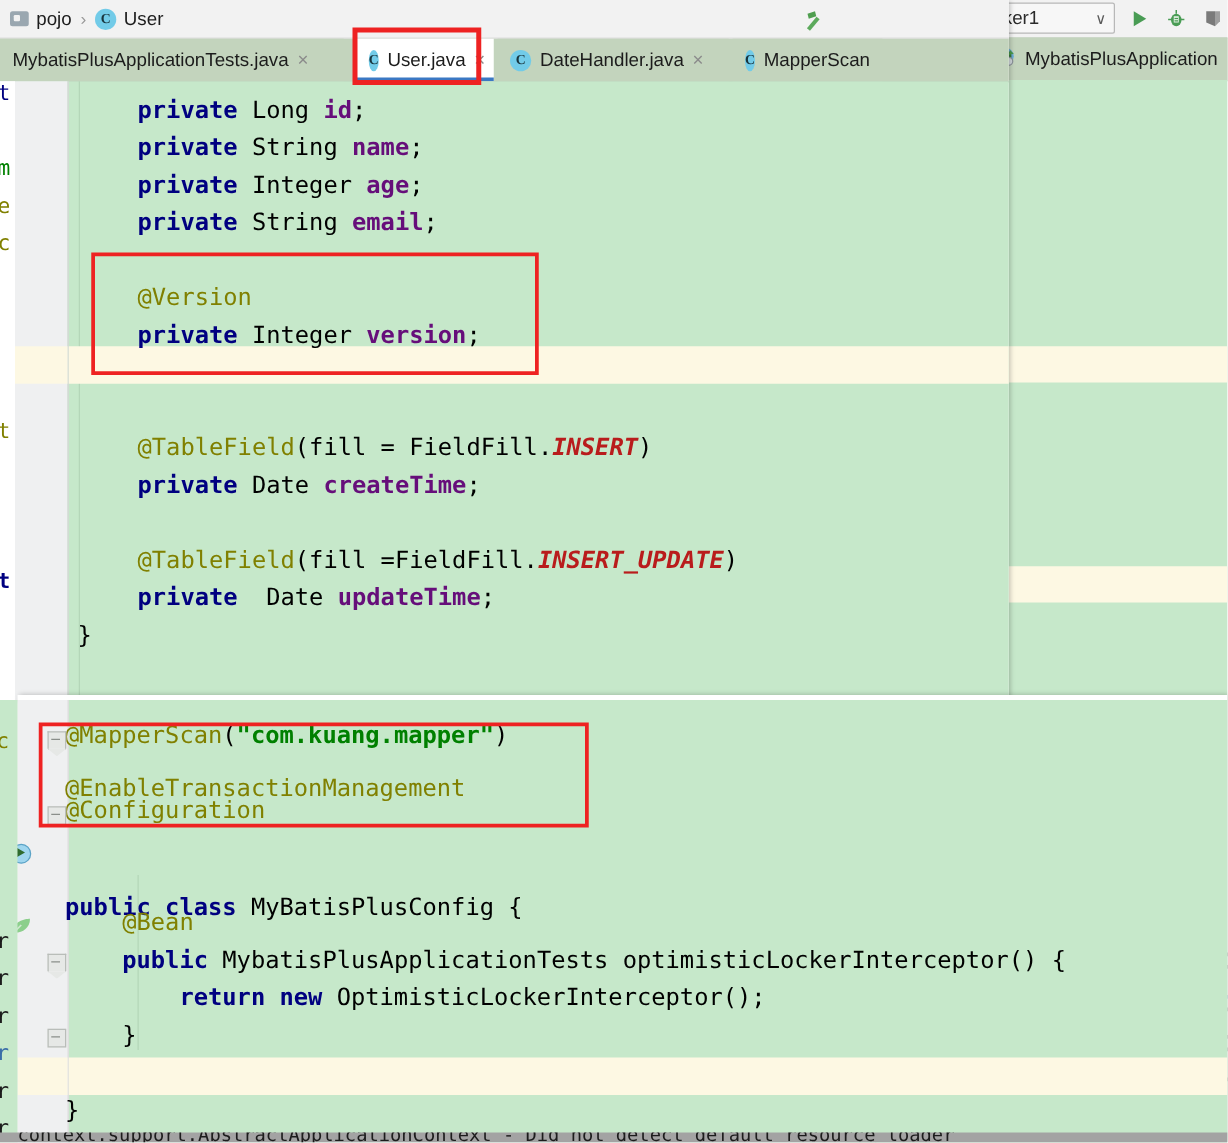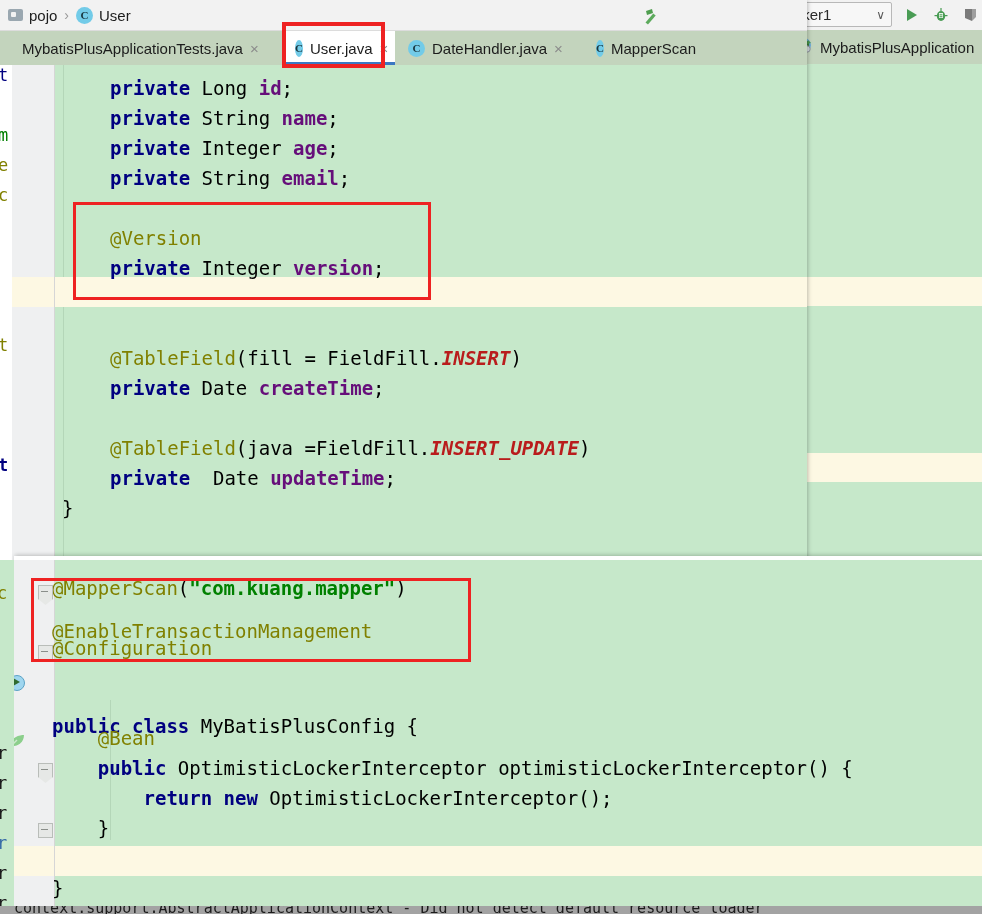--- a/index.html
+++ b/index.html
@@ -72,21 +72,21 @@
   #tabstrip{left:0;top:31px;width:807px;height:34px;background:#c3d4bd;border-bottom:1px solid #aab7a6;}
   .tab{
     position:absolute;top:31px;height:34px;display:flex;align-items:center;gap:7px;
     padding:0 10px;box-sizing:border-box;font-size:15px;color:#1c1c1c;white-space:nowrap;
   }
   .tab.inactive{background:#c3d4bd;}
   .tab.active{background:#ffffff;}
   .tab.active:after{
     content:"";position:absolute;left:0;bottom:0;width:100%;height:3px;background:#3b78c3;
   }
-  #tab-tests{left:0;width:275px;margin-left:12px;}
+  #tab-tests{left:0;width:275px;}
   #tab-user{left:285px;width:110px;}
   #tab-datehandler{left:398px;width:185px;}
   #tab-mybatisplus{left:586px;width:120px;}
 
   
   #editor{left:0;top:65px;width:807px;height:495px;background:#c6e8ca;overflow:hidden;}
   #gutter{left:0;top:65px;width:54px;height:495px;background:#eff0f1;}
   #gutter-edge{left:54px;top:65px;width:1px;height:495px;background:#d6d6d6;}
   #indentguide{left:63px;top:65px;width:1px;height:495px;background:#b4d6b8;}
 
@@ -286,21 +286,21 @@
       <div class="codeline abs" style="top: 133px; left: 110px;"><span class="kw">private </span><span class="ident">Integer </span><span class="fld">age</span><span class="ident">;</span></div>
       <div class="codeline abs" style="top: 163px; left: 110px;"><span class="kw">private </span><span class="ident">String </span><span class="fld">email</span><span class="ident">;</span></div>
       <div class="codeline abs" style="top: 193px; left: 62px;"></div>
       <div class="codeline abs" style="top: 223px; left: 110px; text-align: right;"><span class="ann">@Version</span></div>
       <div class="codeline abs" style="top: 253px; left: 110px;"><span class="kw">private </span><span class="ident">Integer </span><span class="fld">version</span><span class="ident">;</span></div>
       <div class="codeline abs" style="top: 283px; left: 62px;"></div>
       <div class="codeline abs" style="top: 313px; left: 62px;"></div>
       <div class="codeline abs" style="top: 343px; left: 110px;"><span class="ann">@TableField</span><span class="ident">(fill = FieldFill.</span><span class="stat">INSERT</span><span class="ident">)</span></div>
       <div class="codeline abs" style="top: 373px; left: 110px;"><span class="kw">private </span><span class="ident">Date </span><span class="fld">createTime</span><span class="ident">;</span></div>
       <div class="codeline abs" style="top: 403px; left: 62px;"></div>
-      <div class="codeline abs" style="top: 433px; left: 110px;"><span class="ann">@TableField</span><span class="ident">(java =FieldFill.</span><span class="stat">INSERT_UPDATE</span><span class="ident">)</span></div>
+      <div class="codeline abs" style="top: 433px; left: 110px;"><span class="ann">@TableField</span><span class="ident">(fill =FieldFill.</span><span class="stat">INSERT_UPDATE</span><span class="ident">)</span></div>
       <div class="codeline abs" style="top: 463px; left: 110px;"><span class="kw">private  </span><span class="ident">Date </span><span class="fld">updateTime</span><span class="ident">;</span></div>
       <div class="codeline abs" style="top: 493px; left: 62px;"><span class="ident">}</span></div>
     </div>
 
   <div class="abs" style="left:638px;top:6px;width:26px;height:22px;display:flex;align-items:center;justify-content:center;">
     <svg width="20" height="20" viewBox="0 0 20 20">
       <rect x="8" y="6" width="3.2" height="12" transform="rotate(40 9.6 12)" fill="#5caa5c"></rect>
       <polygon points="5,4 11,2 12,6 6,8" fill="#4f9e4f"></polygon>
     </svg>
   </div>
@@ -323,21 +323,21 @@
 <div class="abs" id="b-caret-g"></div>
 <div class="abs" id="b-caret"></div>
 
 <div id="config-code">
     <div class="bcodeline abs" style="top: 573px; left: 52px;"><span class="ann">@MapperScan</span><span class="ident">(</span><span class="str">"com.kuang.mapper"</span><span class="ident">)</span></div>
     <div class="bcodeline abs" style="top: 592px; left: 52px; margin-top: 24px;"><span class="ann">@EnableTransactionManagement</span></div>
     <div class="bcodeline abs" style="top: 633px; left: 52px;"><span class="ann">@Configuration</span></div>
     <div class="bcodeline abs" style="top: 663px; left: 52px; margin-top: 48px;"><span class="kw">public class </span><span class="ident">MyBatisPlusConfig {</span></div>
     <div class="bcodeline abs" style="top: 693px; left: 52px;"></div>
     <div class="bcodeline abs" style="top: 723px; left: 52px;"><span class="ann">    @Bean</span></div>
-    <div class="bcodeline abs" style="top: 753px; left: 52px;"><span class="kw">    public </span><span class="ident">OptimisticLockerInterceptor optimisticLockerInterceptor() {</span></div>
+    <div class="bcodeline abs" style="top: 753px; left: 52px;"><span class="kw">    public </span><span class="ident">MybatisPlusApplicationTests optimisticLockerInterceptor() {</span></div>
     <div class="bcodeline abs" style="top: 783px; left: 52px;"><span class="kw">        return new </span><span class="ident">OptimisticLockerInterceptor();</span></div>
     <div class="bcodeline abs" style="top: 813px; left: 52px;"><span class="ident">    }</span></div>
     <div class="bcodeline abs" style="top: 843px; left: 52px;"></div>
     <div class="bcodeline abs" style="top: 873px; left: 52px;"><span class="ident">}</span></div>
   </div>
 
 <div class="fold down abs" style="left:38px;top:585px;"></div>
 <div class="fold abs" style="left:38px;top:645px;"></div>
 <div class="fold down abs" style="left:38px;top:763px;"></div>
 <div class="fold abs" style="left:38px;top:823px;"></div>

